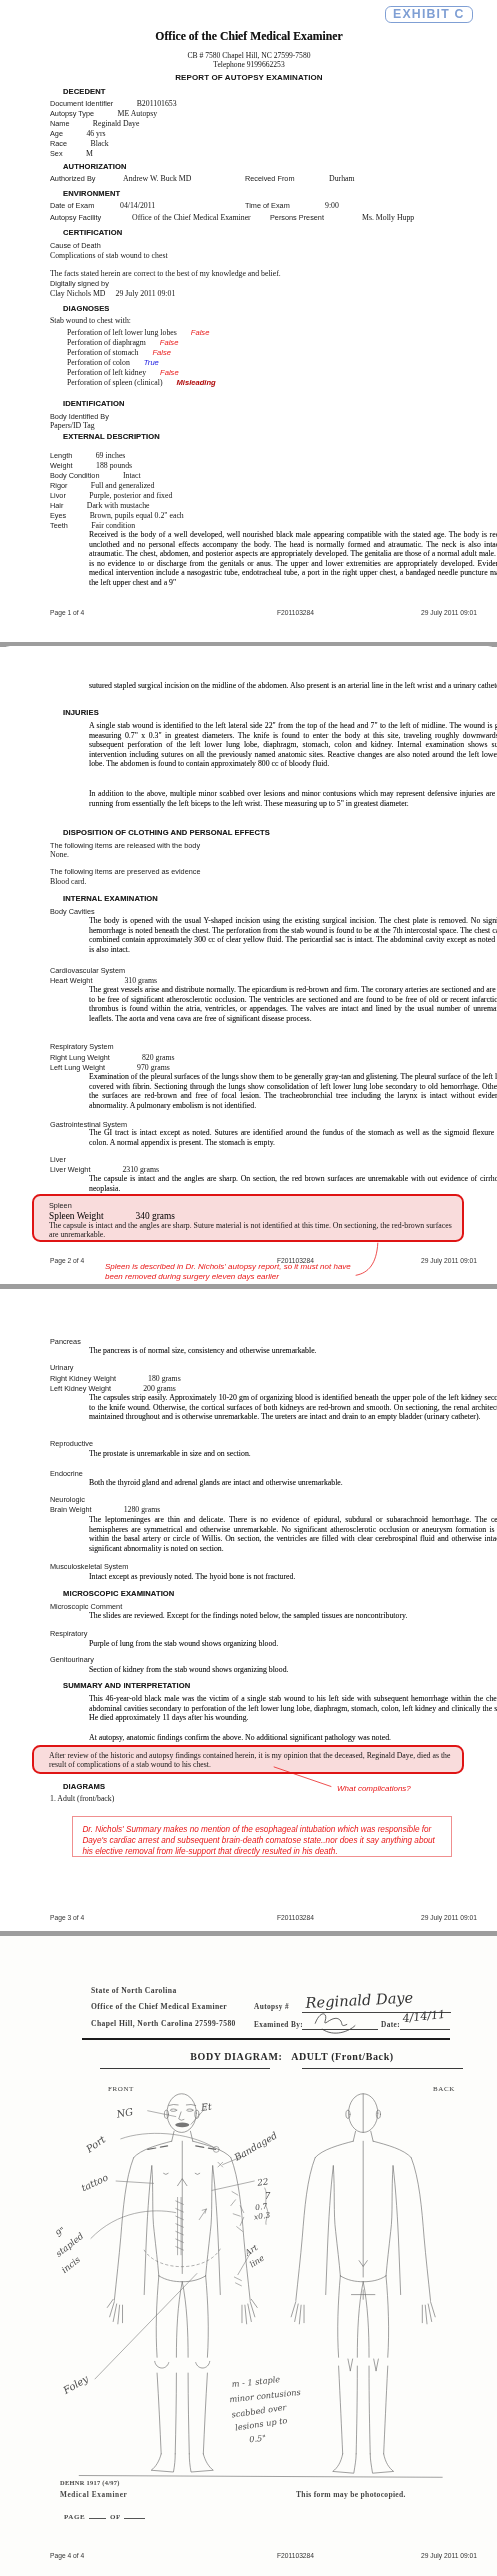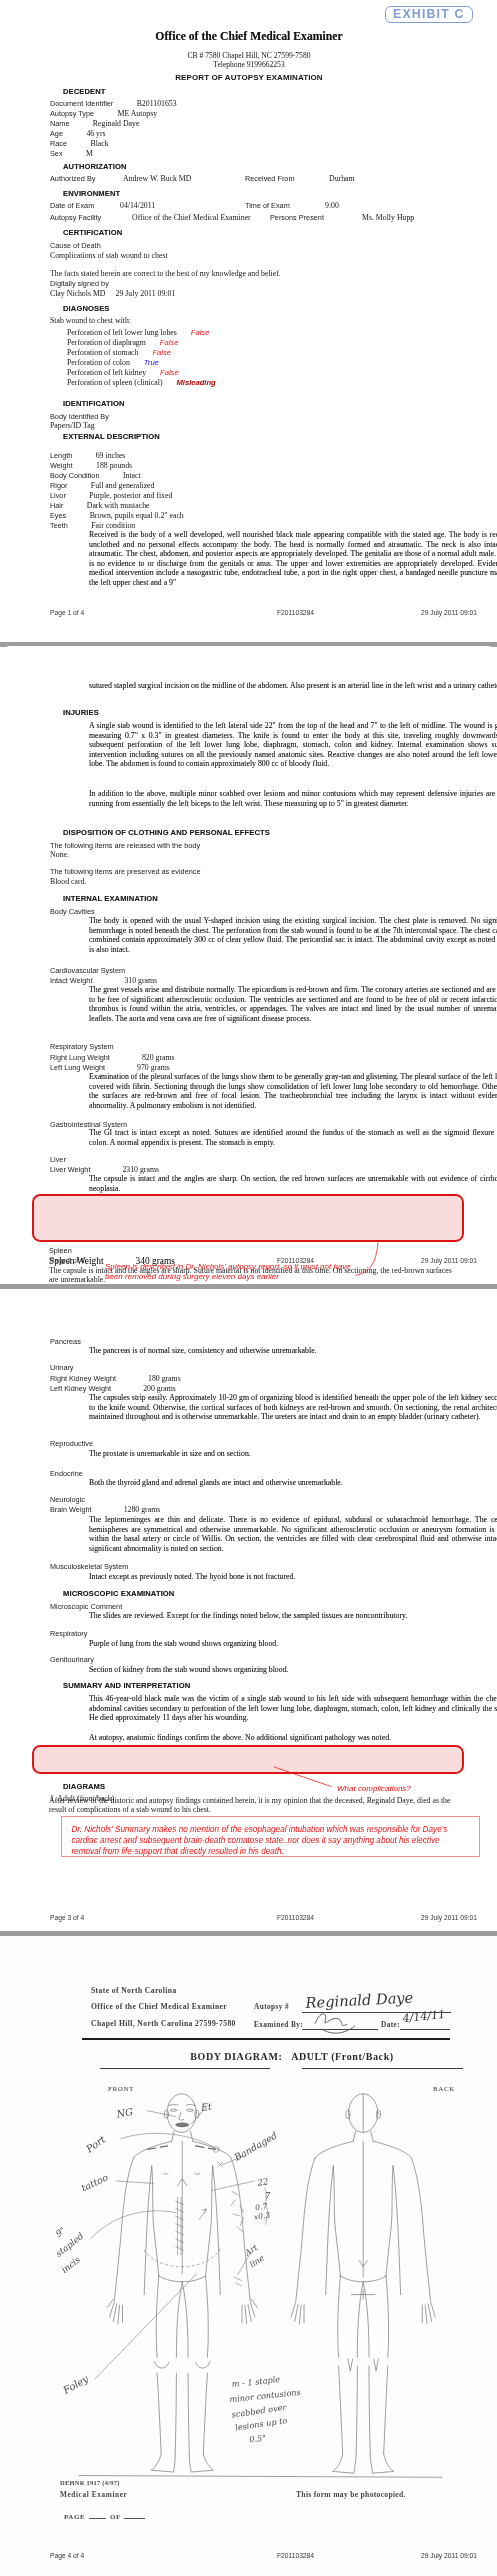--- a/index.html
+++ b/index.html
@@ -32,21 +32,21 @@
   .kv .val{font:7.8px "Liberation Serif",serif;color:#151515;}
   .row4{position:absolute;left:50px;width:433px;height:11.7px;}
   .row4 span{position:absolute;white-space:nowrap;}
 
   .note{font:italic 7.6px "Liberation Sans",sans-serif;margin-left:14px;padding-right:0;}
   .note[data-kind="false"]{color:#e81717;}
   .note[data-kind="true"]{color:#1717e0;}
   .note[data-kind="misleading"]{color:#b00b0b;font-weight:bold;}
 
   .redbox{position:absolute;background:#f9dcdc;border:2.3px solid #df1414;border-radius:8.2px;box-sizing:border-box;}
-  .redbox .inner{position:absolute;left:15px;top:4.7px;right:8.2px;margin-top:45px;}
+  .redbox .inner{position:absolute;left:15px;top:4.7px;right:8.2px;}
   .redbox .bsub{font:7.3px "Liberation Sans",sans-serif;color:#222;height:10px;}
   .redbox .bkv{height:10px;white-space:nowrap;}
   .redbox .bpara{font:7.8px/9.5px "Liberation Serif",serif;color:#151515;}
   .redann{position:absolute;font:italic 8px/10px "Liberation Sans",sans-serif;color:#e81717;}
   .redoutline{position:absolute;border:0.6px solid #f08f8f;color:#e81717;
               font:italic 8.2px/11px "Liberation Sans",sans-serif;padding:7px 9.4px;box-sizing:border-box;}
   .connector{position:absolute;}
   .connector path,.connector line{stroke:#e81717;stroke-width:1.3;fill:none;}
 
   .pfooter{position:absolute;left:50px;width:427px;font:6.7px "Liberation Sans",sans-serif;color:#333;}
@@ -173,21 +173,21 @@
   <div class="serif" style="top:204px">None.</div>
   <div class="sub" style="top:221px">The following items are preserved as evidence</div>
   <div class="serif" style="top:231px">Blood card.</div>
 
   <div class="sec" style="top:248px">INTERNAL EXAMINATION</div>
   <div class="sub" style="top:261px">Body Cavities</div>
   <div class="para" style="top:270px">The body is opened with the usual Y-shaped incision using the existing surgical incision. The chest plate is removed. No significant hemorrhage is noted beneath the chest. The perforation from the stab wound is found to be at the 7th intercostal space. The chest cavities combined contain approximately 300 cc of clear yellow fluid. The pericardial sac is intact. The abdominal cavity except as noted above is also intact.</div>
 
   <div class="sub" style="top:320px">Cardiovascular System</div>
   <div class="rows" style="top:329px">
-    <div class="kv"><span class="lbl" style="padding-right:32px">Intact Weight</span><span class="val">310 grams</span></div>
+    <div class="kv"><span class="lbl" style="padding-right:32px">Heart Weight</span><span class="val">310 grams</span></div>
   </div>
   <div class="para" style="top:339px">The great vessels arise and distribute normally. The epicardium is red-brown and firm. The coronary arteries are sectioned and are found to be free of significant atherosclerotic occlusion. The ventricles are sectioned and are found to be free of old or recent infarction. No thrombus is found within the atria, ventricles, or appendages. The valves are intact and lined by the usual number of unremarkable leaflets. The aorta and vena cava are free of significant disease process.</div>
 
   <div class="sub" style="top:396px">Respiratory System</div>
   <div class="rows" style="top:406px">
     <div class="kv"><span class="lbl" style="padding-right:32px">Right Lung Weight</span><span class="val">820 grams</span></div>
     <div class="kv"><span class="lbl" style="padding-right:32px">Left Lung Weight</span><span class="val">970 grams</span></div>
   </div>
   <div class="para" style="top:426px">Examination of the pleural surfaces of the lungs show them to be generally gray-tan and glistening. The pleural surface of the left lung is covered with fibrin. Sectioning through the lungs show consolidation of left lower lung lobe secondary to old hemorrhage. Otherwise, the surfaces are red-brown and free of focal lesion. The tracheobronchial tree including the larynx is intact without evidence of abnormality. A pulmonary embolism is not identified.</div>
 
@@ -267,21 +267,21 @@
   </div>
 
   <div class="sec" style="top:493px">DIAGRAMS</div>
   <div class="serif" style="top:505px">1. Adult (front/back)</div>
 
   <svg class="connector" style="left:266px;top:472px" width="76" height="32" viewBox="0 0 130 55">
     <line x1="13" y1="10" x2="112" y2="44"></line>
   </svg>
   <div class="redann" style="left:337px;top:495px">What complications?</div>
 
-  <div class="redoutline" style="left:61px;top:527px;width:419px;height:41px">Dr. Nichols' Summary makes no mention of the esophageal intubation which was responsible for Daye's cardiac arrest and subsequent brain-death comatose state..nor does it say anything about his elective removal from life-support that directly resulted in his death.</div>
+  <div class="redoutline" style="left:72px;top:527px;width:380px;height:41px">Dr. Nichols' Summary makes no mention of the esophageal intubation which was responsible for Daye's cardiac arrest and subsequent brain-death comatose state..nor does it say anything about his elective removal from life-support that directly resulted in his death.</div>
 
   <div class="pfooter" style="top:625px">
     <span class="fl">Page 3 of 4</span>
     <span class="fc">F201103284</span>
     <span class="fr">29 July 2011 09:01</span>
   </div>
 </section>
 
 <div class="divider" id="d3"></div>
 

